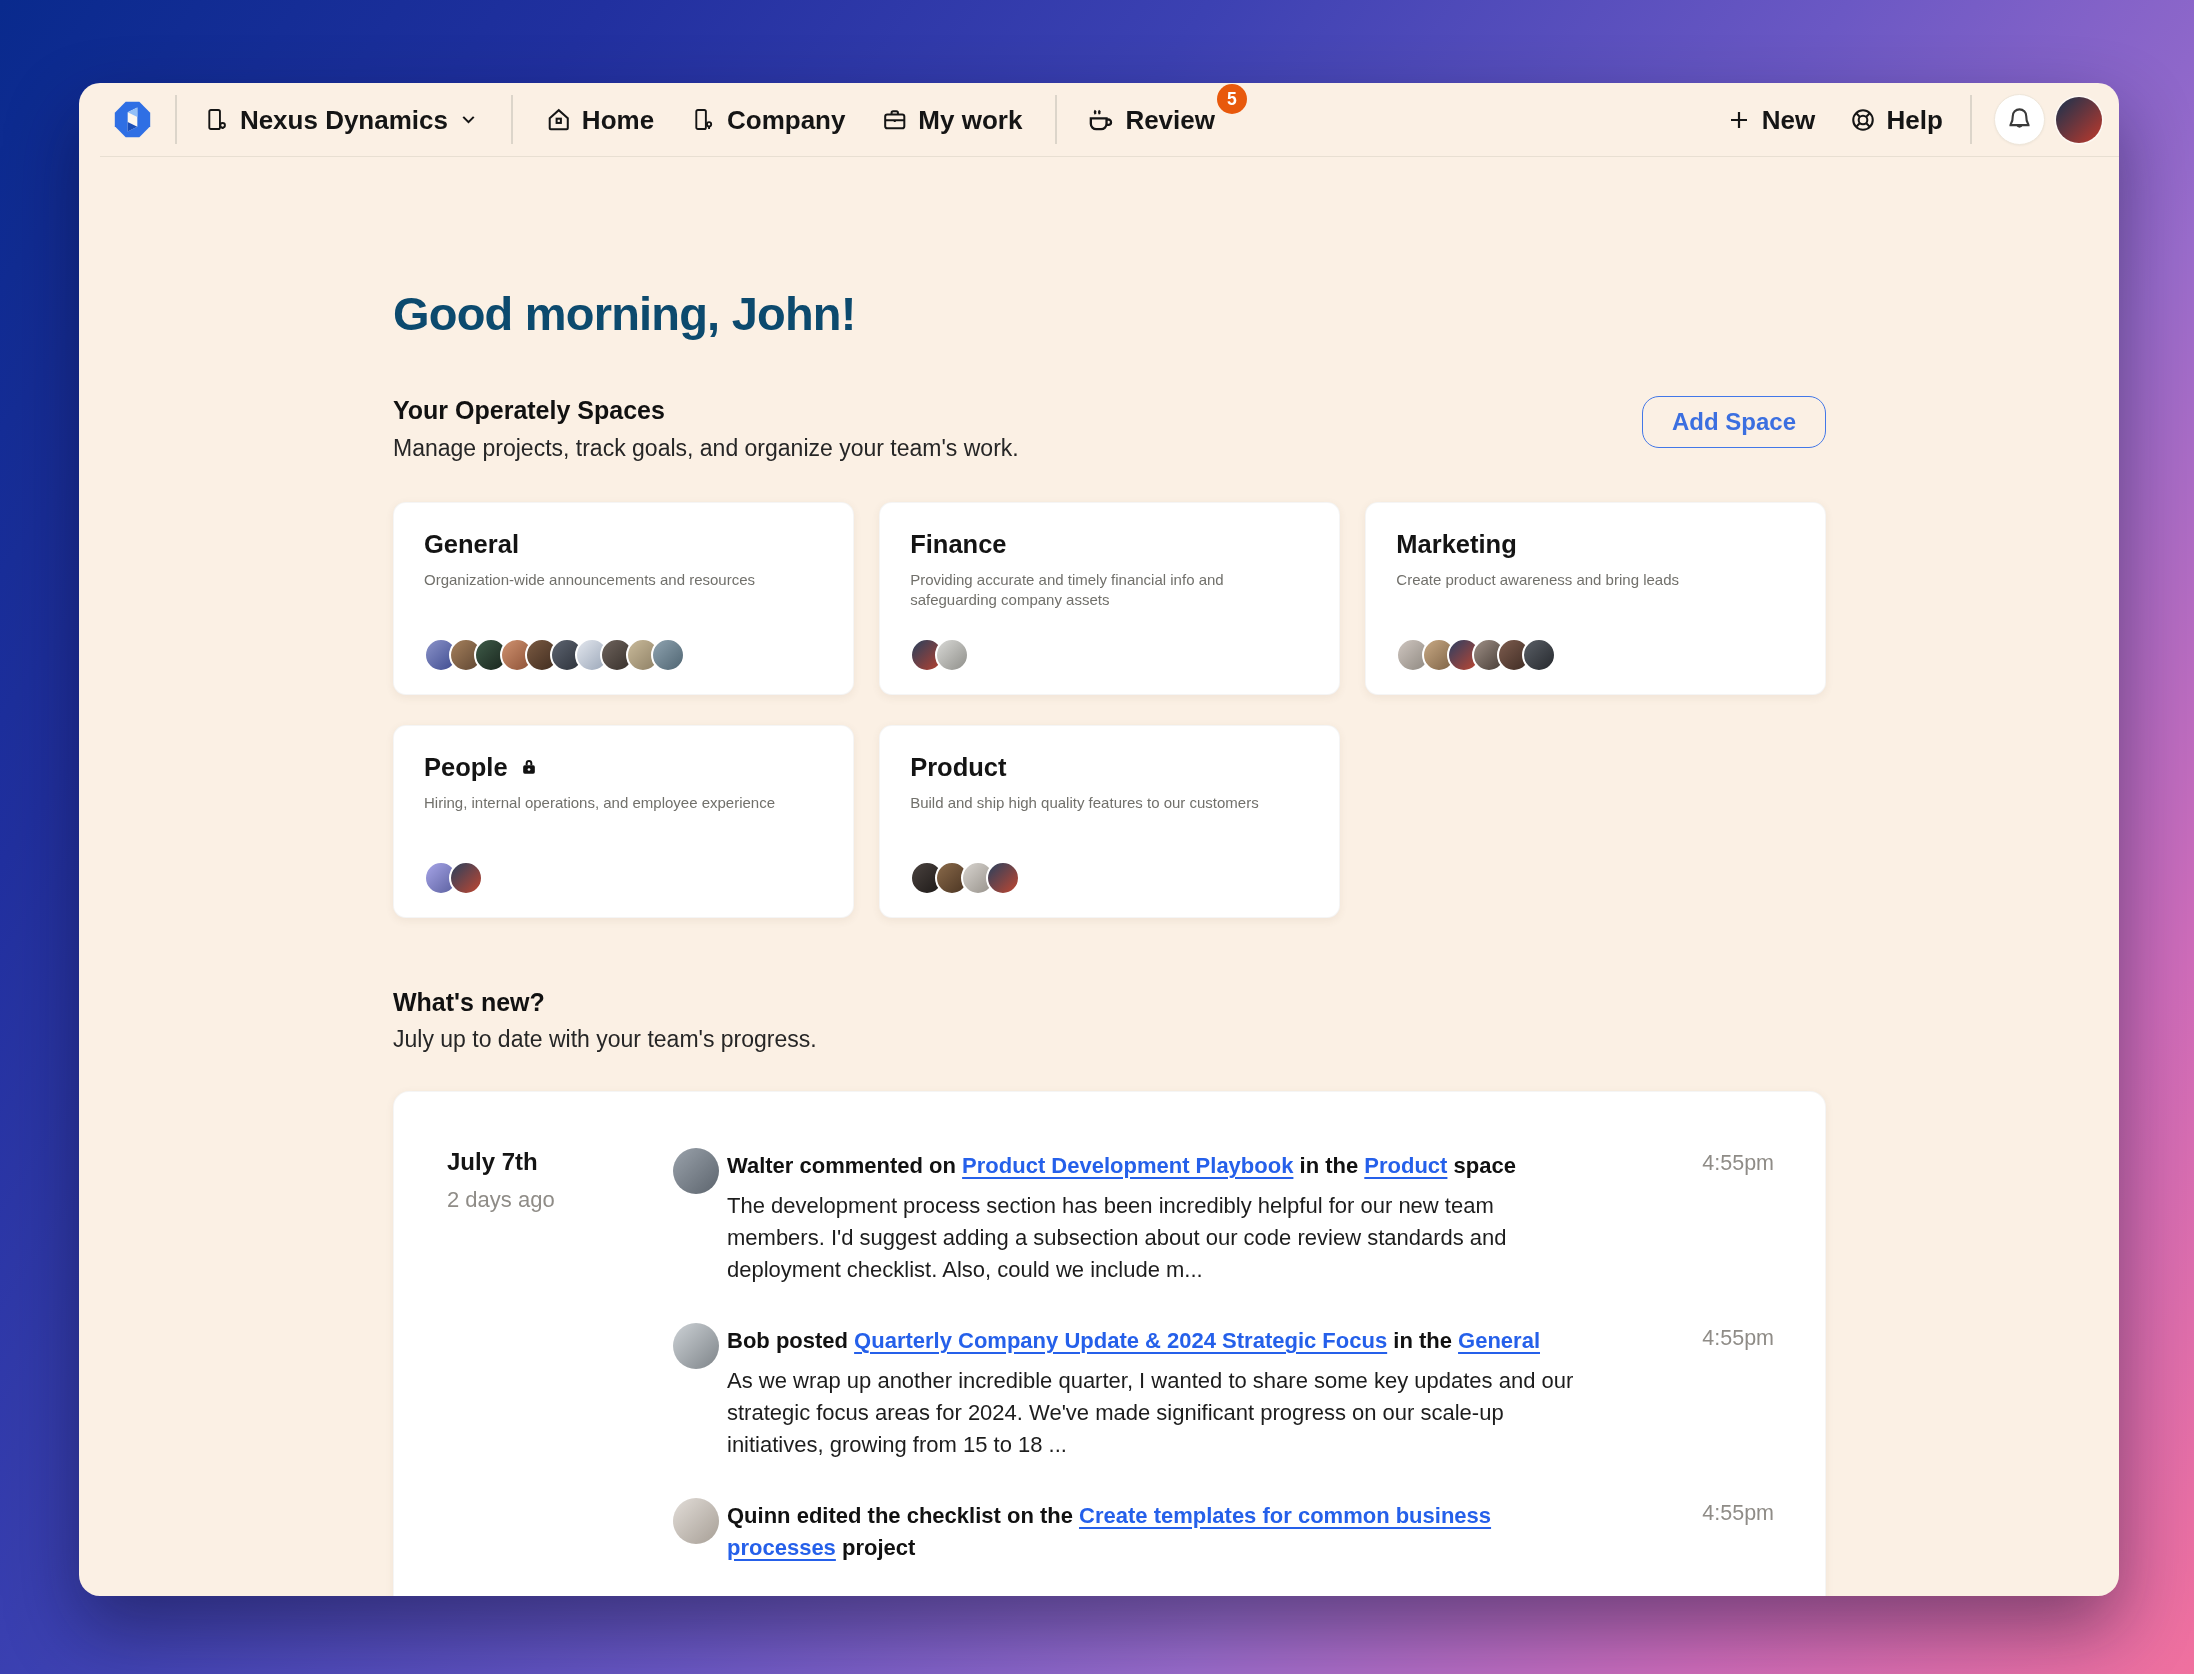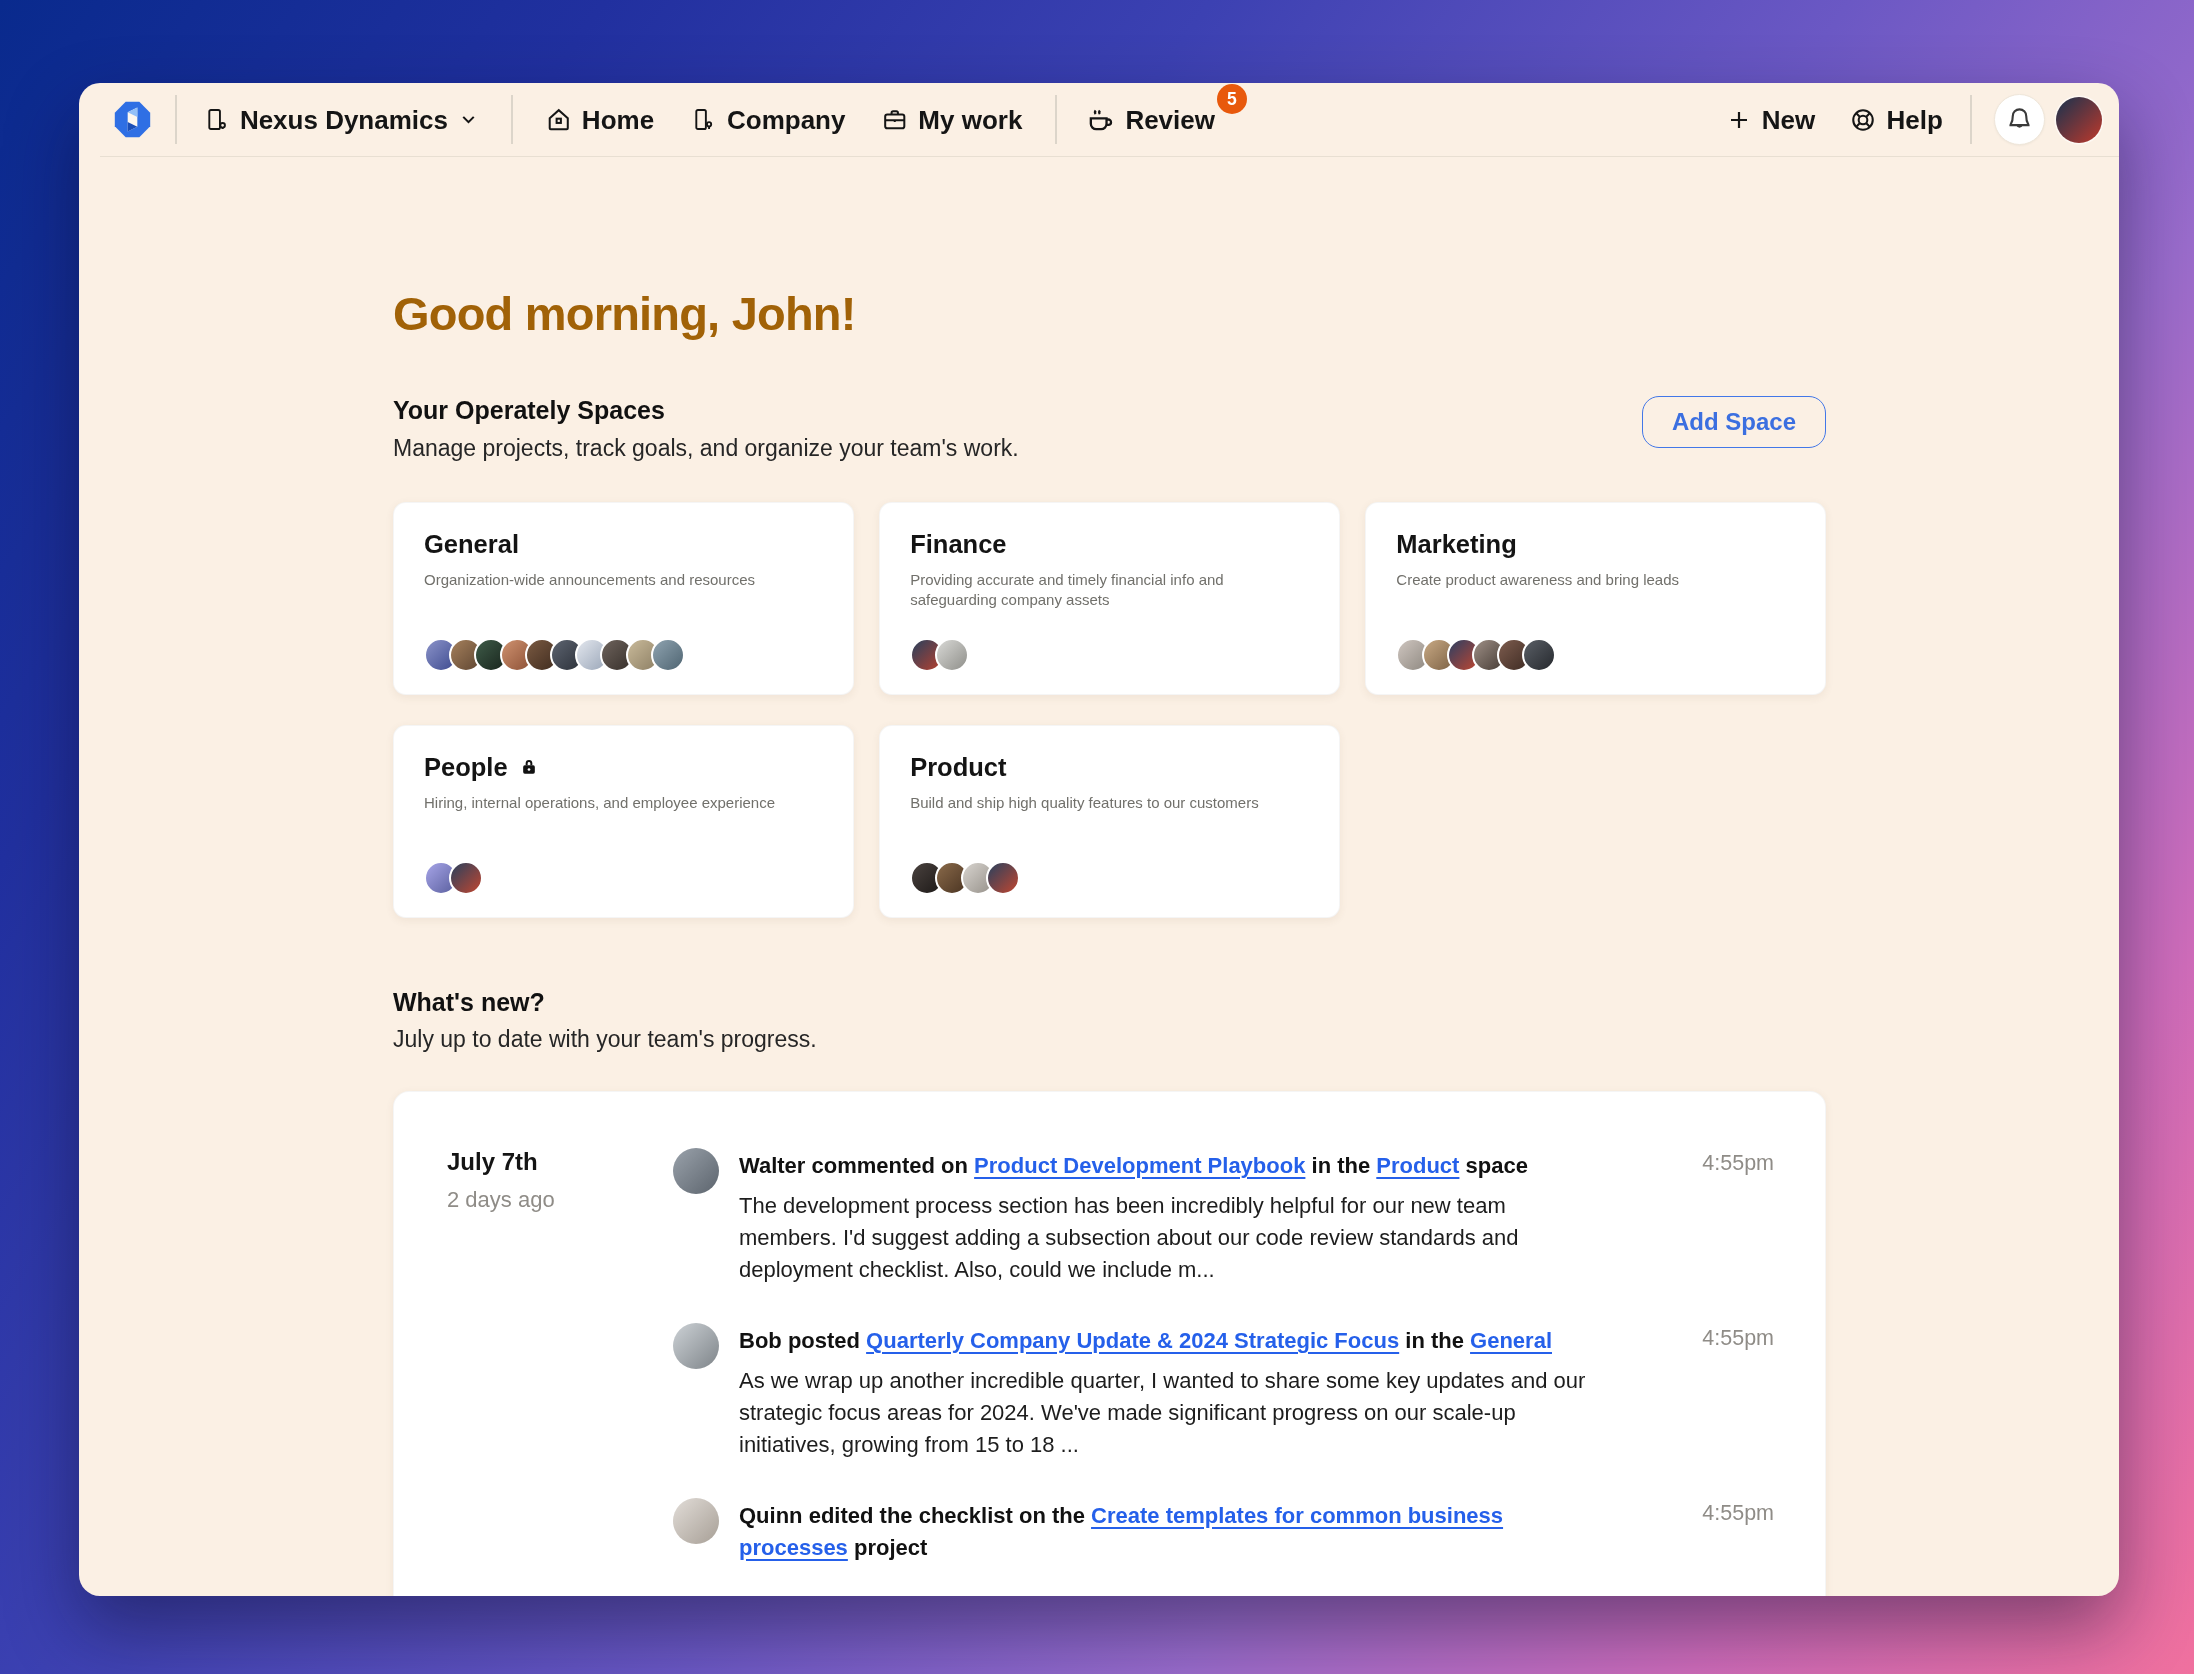--- a/index.html
+++ b/index.html
@@ -27,21 +27,21 @@
   .spacer{flex:1;}
   .right-grp{display:flex;align-items:center;gap:35px;margin-right:27px;}
   .bellbtn{width:51px;height:51px;border-radius:50%;background:#fff;border:0.8px solid #eee6da;
     display:flex;align-items:center;justify-content:center;cursor:pointer;margin:0 11px 0 22px;
     box-shadow:0 0.8px 2.4px rgba(0,0,0,.05);}
   .user-avatar{cursor:pointer;}
   .user-avatar .avatar{width:46px;height:46px;border-radius:50%;
     box-shadow:0 0 0 1.6px rgba(255,255,255,.55);}
   
   .content{padding:129px 293px 0;color:#151515;}
-  h1.greeting{margin:0;font-size:47px;font-weight:700;letter-spacing:-0.8px;color:#a16207;}
+  h1.greeting{margin:0;font-size:47px;font-weight:700;letter-spacing:-0.8px;color:#0c4a6e;}
   .section-head{display:flex;align-items:flex-start;justify-content:space-between;margin-top:55px;}
   .sec-title{margin:0;font-size:25px;font-weight:700;color:#111;}
   .sec-sub{margin:9.6px 0 0;font-size:23px;color:#262626;}
   .add-space{font:700 24px/1 "Liberation Sans",sans-serif;color:#3b6fe0;background:transparent;
     border:1.6px solid #4277e8;border-radius:17px;padding:12.8px 29px;cursor:pointer;}
   .cards{display:grid;grid-template-columns:repeat(3,1fr);gap:30px 25.5px;margin-top:40px;}
   .card{background:#fff;border-radius:12.8px;min-height:193px;box-sizing:border-box;
     padding:27px 30px 22px;display:flex;flex-direction:column;cursor:pointer;
     border:0.8px solid rgba(0,0,0,.04);box-shadow:0 2.4px 8px rgba(100,70,40,.07);}
   .card h3{margin:0;font-size:25.5px;font-weight:700;color:#141414;display:flex;align-items:center;gap:11px;}
@@ -51,21 +51,21 @@
   .avatar-stack .avatar + .avatar{margin-left:-8.8px;}
   .whats-new{margin-top:70px;}
   
   .feed-card{margin-top:38px;background:#fff;border-radius:16px 16px 0 0;height:606px;
     border:0.8px solid rgba(0,0,0,.04);box-shadow:0 2.4px 8px rgba(100,70,40,.07);
     box-sizing:border-box;padding:56px 51px 0 53px;display:flex;}
   .date-col{width:226px;flex:0 0 auto;}
   .feed-date{font-size:24px;font-weight:700;color:#141414;}
   .feed-date-rel{font-size:22px;color:#8f8c87;margin-top:11px;}
   .feed-items{flex:1;}
-  .feed-item{display:grid;grid-template-columns:46px 1fr 128px;column-gap:20px;margin-bottom:37px;}
+  .feed-item{display:grid;grid-template-columns:46px 1fr 128px;column-gap:8px;margin-bottom:37px;}
   .feed-avatar .avatar{width:46px;height:46px;border-radius:50%;}
   .feed-text{font-size:22px;line-height:1.46;color:#1d1d1d;padding-top:1.6px;}
   .feed-title{margin:0;max-width:861px;}
   .feed-title .b{font-weight:700;color:#111;}
   a.flink{color:#2560ea;font-weight:700;text-decoration:underline;text-underline-offset:4px;cursor:pointer;}
   .feed-body{margin:8px 0 0;max-width:860px;}
   .feed-time{font-size:21.5px;color:#8f8c87;text-align:right;padding-top:3.2px;}
 </style>
 </head>
 <body>

